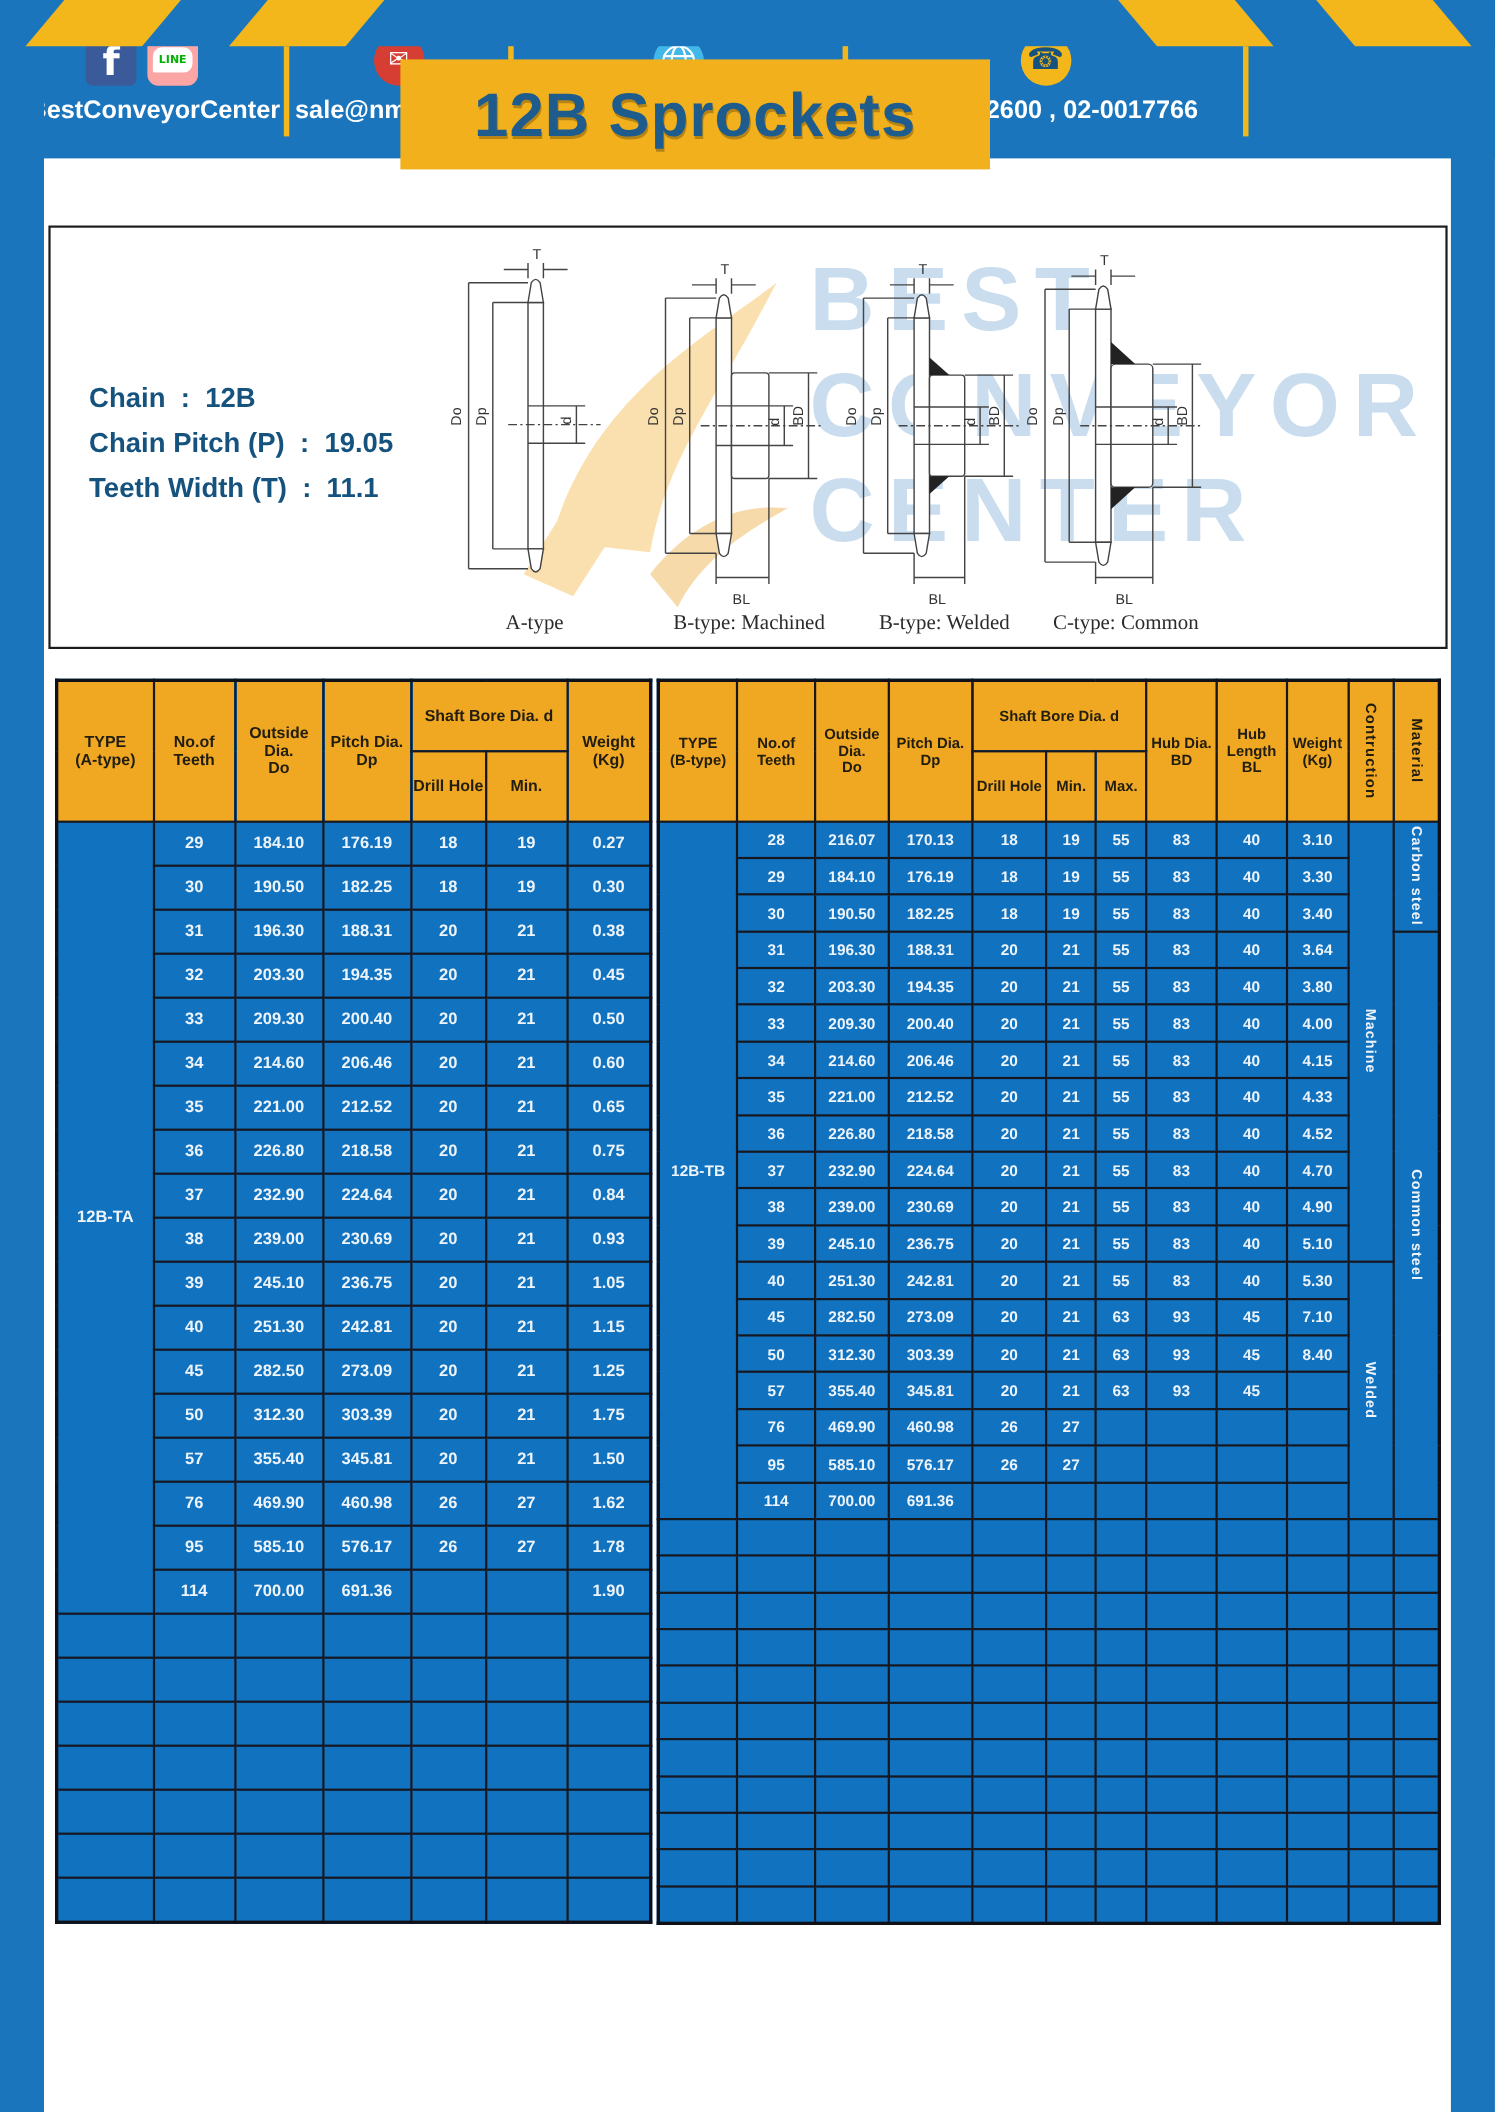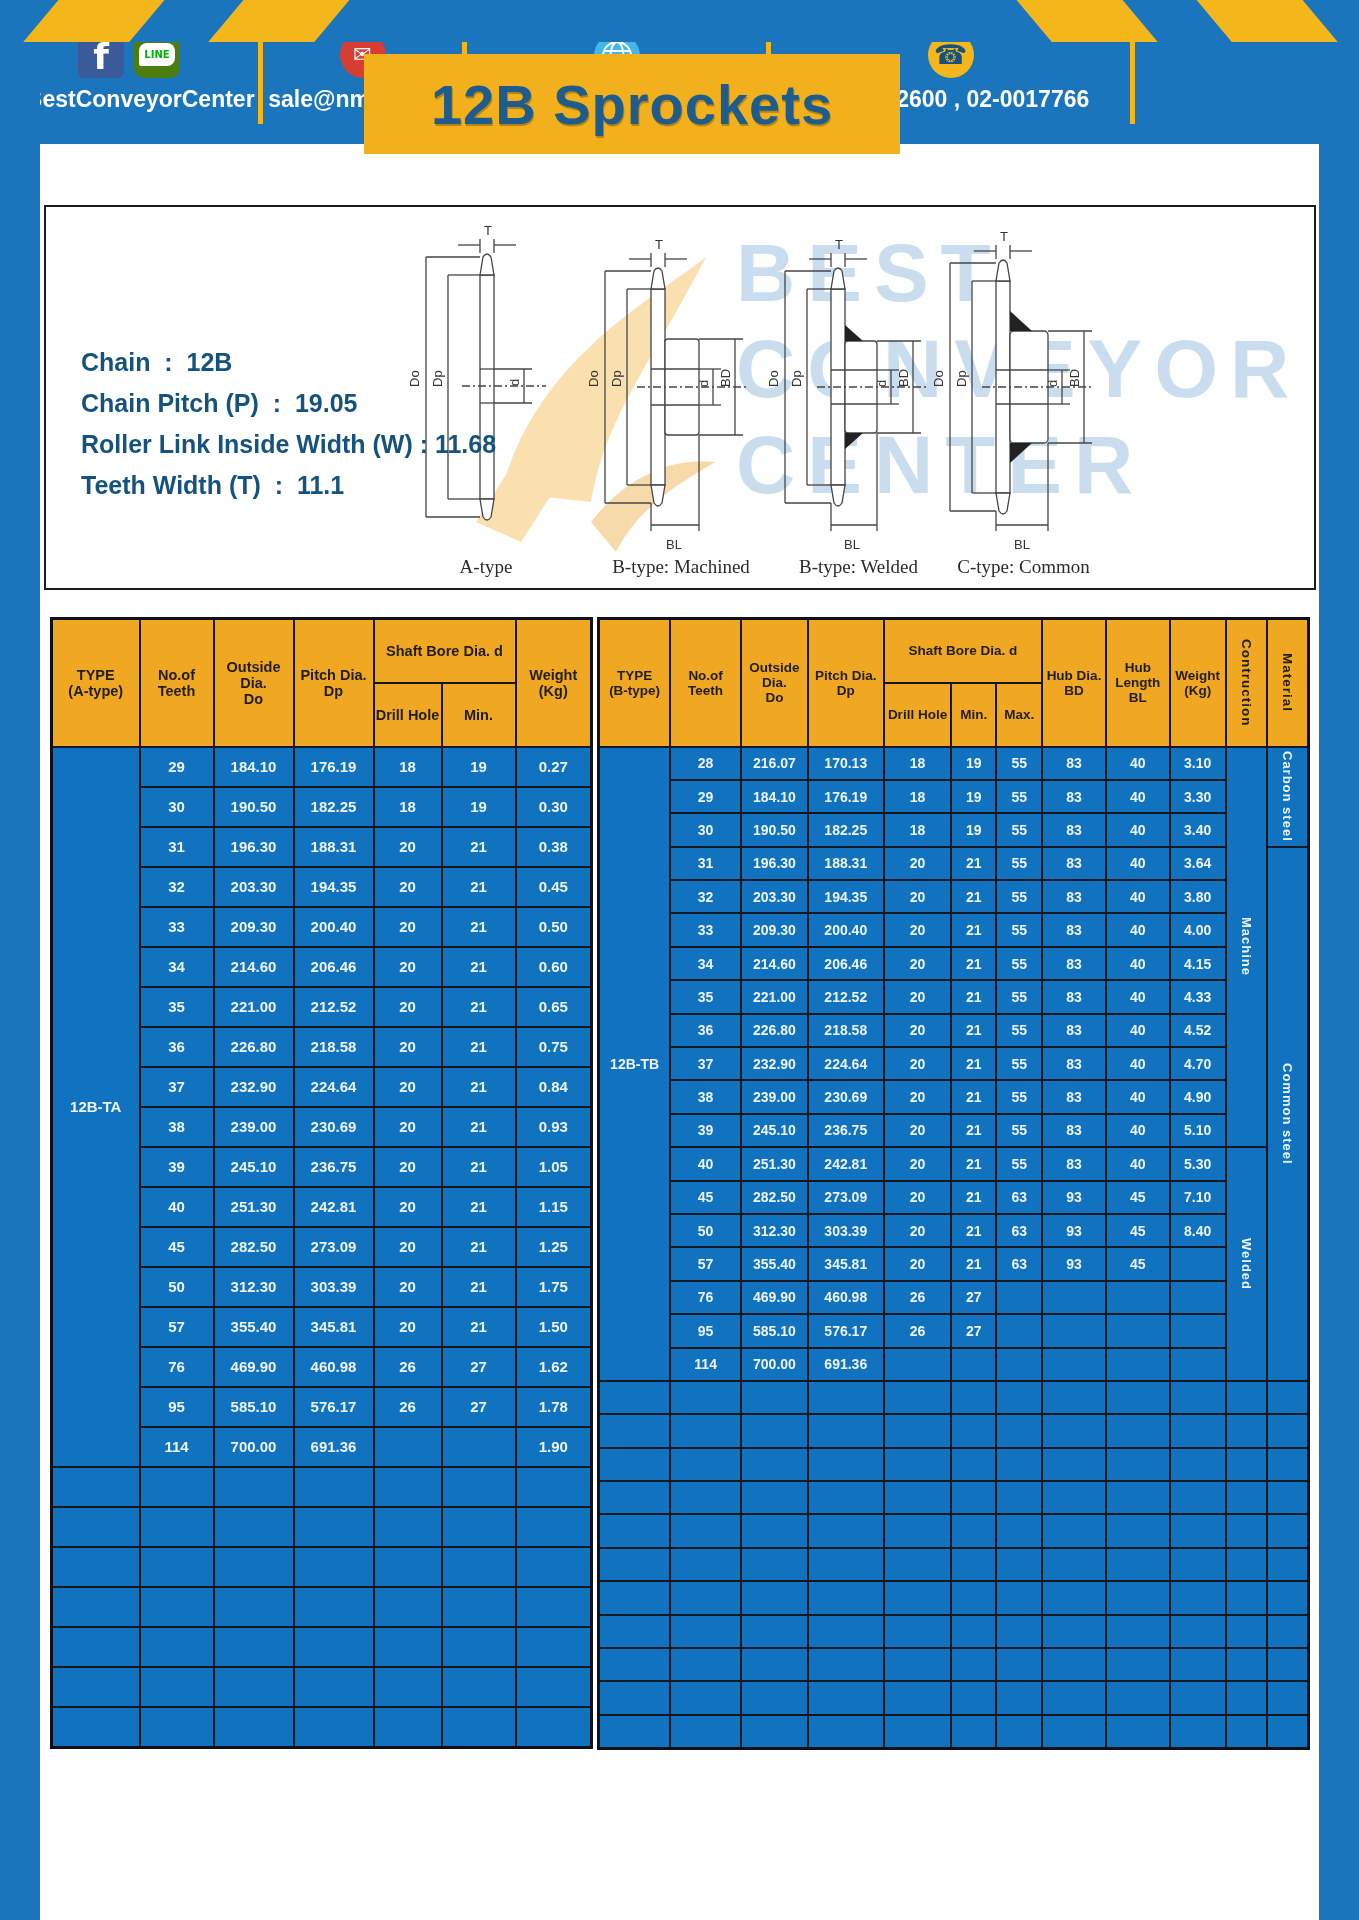--- a/index.html
+++ b/index.html
@@ -50,21 +50,21 @@
   
   #footer{left:0;top:1776px;width:1359px;height:144px;background:#1a75bc;z-index:6;
           display:flex;align-items:stretch;}
   .fsec{display:flex;flex-direction:column;align-items:center;justify-content:center;gap:8px;}
   .fdiv{width:5px;height:104px;background:#f3b71c;align-self:center;}
   .icon-row{display:flex;gap:10px;align-items:center;}
   .icon{width:46px;height:46px;display:flex;align-items:center;justify-content:center;
         font-family:"DejaVu Sans",sans-serif;}
   .fb{background:#3b5a9a;border-radius:6px;color:#fff;font-size:36px;font-weight:bold;
       align-items:flex-end;line-height:42px;}
-  .line-icon{background:#4d7c0f;border-radius:10px;}
+  .line-icon{background:#fca5a5;border-radius:10px;}
   .line-bubble{background:#fff;border-radius:8px 8px 8px 2px;width:36px;height:23px;
                color:#00b300;font-size:10px;font-weight:bold;display:flex;
                align-items:center;justify-content:center;}
   .mail{background:#d63e33;border-radius:50%;color:#fff;font-size:22px;}
   .globe{background:#42b7ea;border-radius:50%;}
   .phone{background:#f3b71c;border-radius:50%;color:#17527e;font-size:27px;}
   .footer-text{color:#fff;font-weight:bold;font-size:23px;}
   .fsec-web .footer-text{font-size:21px;}
 </style>
 </head>
@@ -94,21 +94,20 @@
   </div>
   <div id="wm-text">
     <div>BEST</div>
     <div>CONVEYOR</div>
     <div>CENTER</div>
   </div>
 
   <div id="spec-lines">
     <div class="spec-line">Chain  :  12B</div>
     <div class="spec-line">Chain Pitch (P)  :  19.05</div>
-    <div class="spec-line">Roller Link Inside Width (W) : 11.68</div>
     <div class="spec-line">Teeth Width (T)  :  11.1</div>
   </div>
 
   <div class="fig" style="left:350px;width:180px;">
     <svg width="180" height="335" viewBox="0 0 180 335">
       <g stroke="#444" stroke-width="1.3" fill="none">
         <line x1="30" y1="38" x2="30" y2="298"></line>
           <line x1="30" y1="38" x2="84" y2="38"></line>
           <line x1="30" y1="298" x2="84" y2="298"></line>
         <line x1="52" y1="56" x2="52" y2="280"></line>

